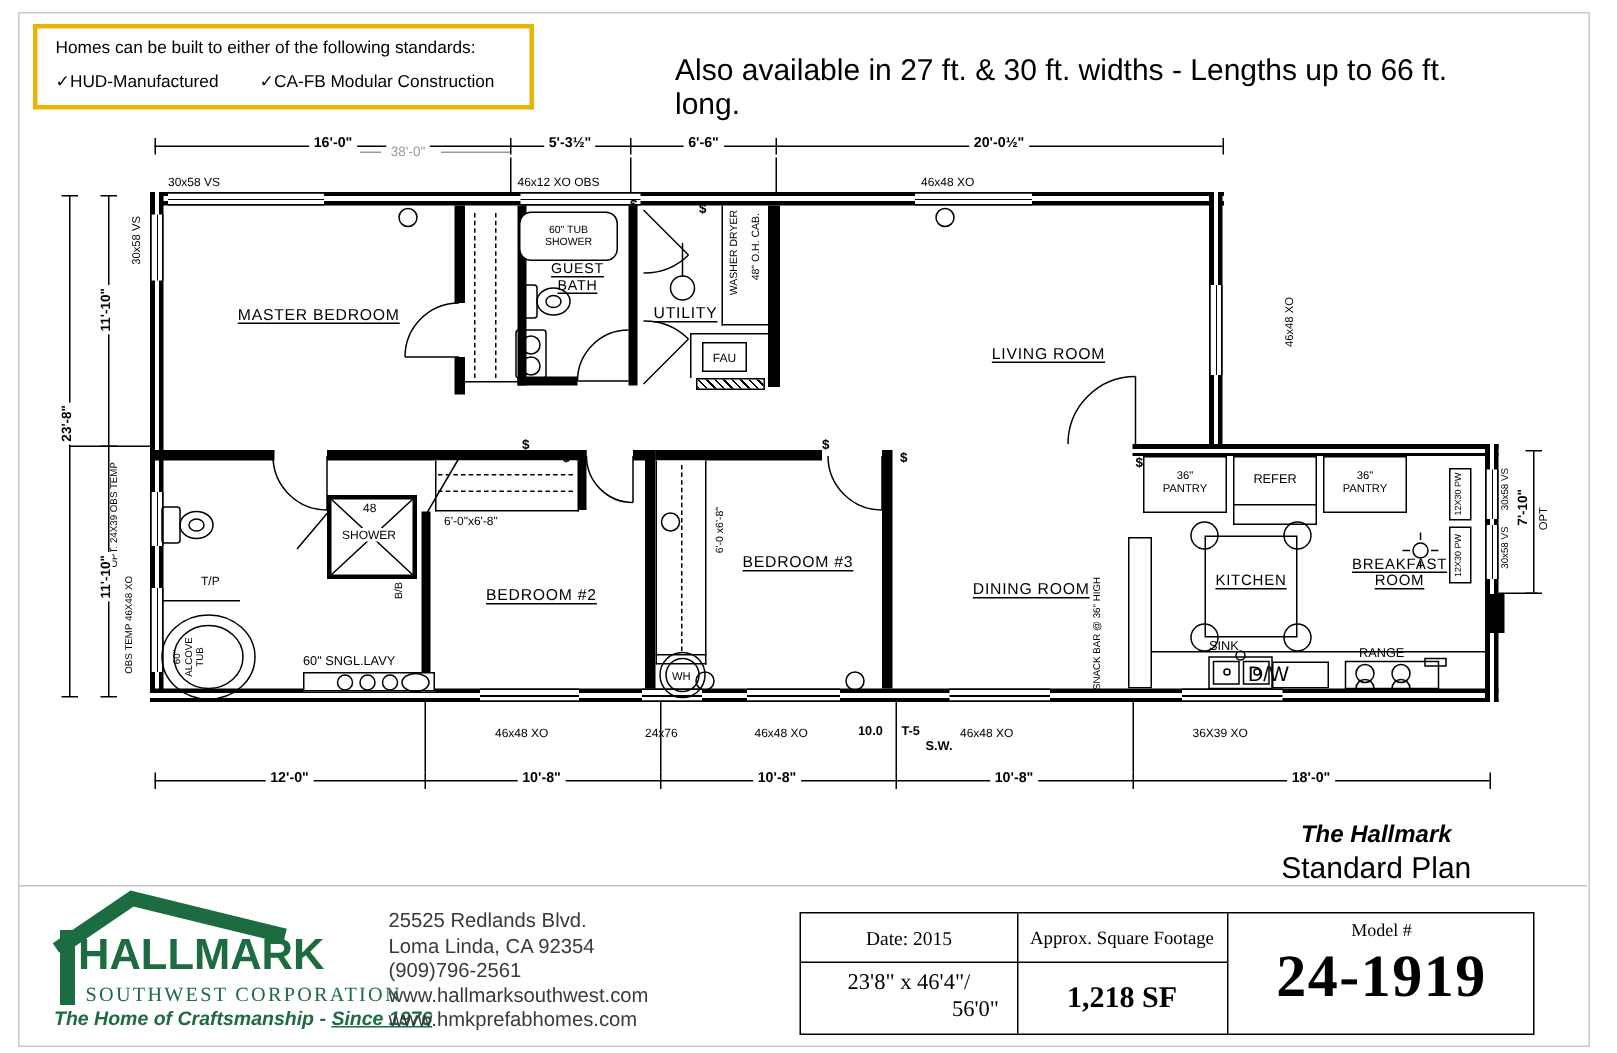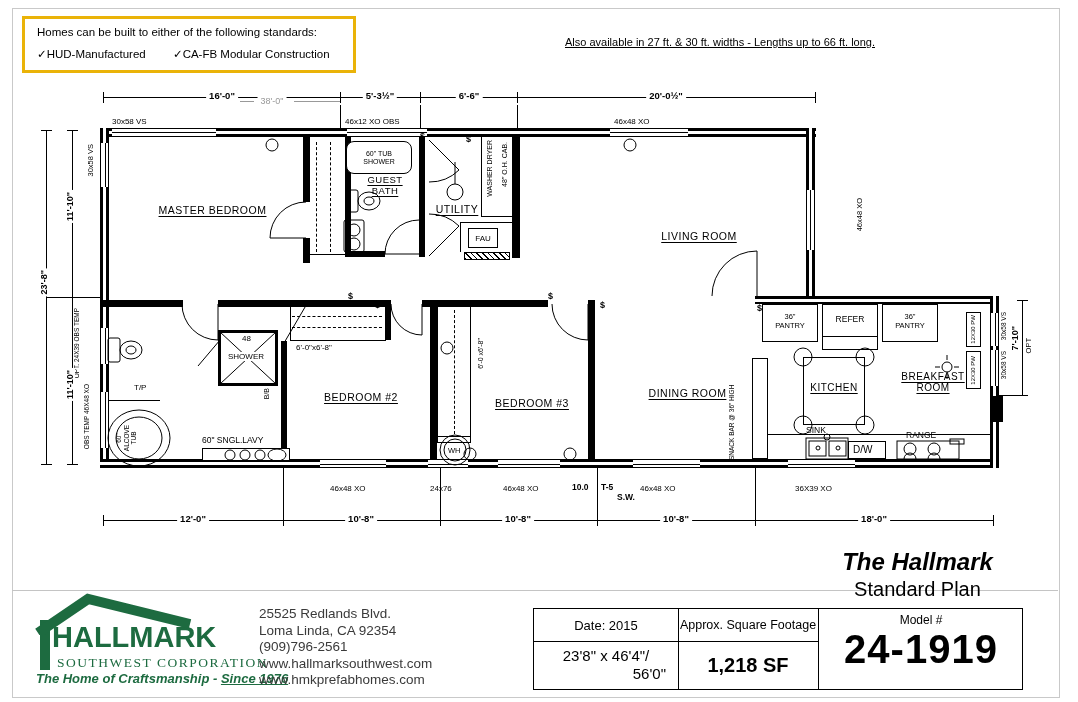--- a/index.html
+++ b/index.html
@@ -34,21 +34,21 @@
 
 <div class="page">
 
   <div class="abs" style="left:12px;top:8px;width:1046px;height:688px;border:1px solid #c9c9c9;"></div>
 
   <div class="stdbox">
     <div class="abs" style="left:12px;top:7px;">Homes can be built to either of the following standards:</div>
     <div class="abs" style="left:12px;top:28px;">✓HUD-Manufactured</div>
     <div class="abs" style="left:148px;top:28px;">✓CA-FB Modular Construction</div>
   </div>
-  <div class="abs" style="left:450px;top:36px;width:540px;text-align:center;font-size:11px;text-decoration:underline;">Also available in 27 ft. &amp; 30 ft. widths - Lengths up to 66 ft. long.</div>
+  <div class="abs" style="left:450px;top:36px;width:540px;text-align:left;font-size:20px;">Also available in 27 ft. &amp; 30 ft. widths - Lengths up to 66 ft. long.</div>
 
   <div class="ewh" style="left:100px;top:128px;width:716px;height:9px;"></div>
   <div class="ewv" style="left:100px;top:128px;width:9px;height:340px;"></div>
   <div class="ewh" style="left:100px;top:459px;width:899px;height:9px;"></div>
   <div class="ewv" style="left:806px;top:128px;width:9px;height:176px;"></div>
   <div class="ewh" style="left:755px;top:296px;width:244px;height:8px;"></div>
   <div class="ewv" style="left:990px;top:296px;width:9px;height:172px;"></div>
   <div class="iw" style="left:990px;top:396px;width:13px;height:26px;"></div>
 
   <div class="iw" style="left:303px;top:137px;width:7px;height:65px;"></div>
@@ -195,30 +195,30 @@
     <div style="font-size:8.5px;margin-top:9px;">REFER</div>
     </div>
   <div class="tl" style="left:822px;top:336px;width:56px;height:1px;"></div>
   <div class="box" style="left:882px;top:304px;width:56px;height:38px;text-align:center;">
     <div style="font-size:7.5px;margin-top:7px;">36"</div>
     <div style="font-size:7.5px;">PANTRY</div>
     </div>
   <div class="box" style="left:803px;top:357px;width:62px;height:68px;"></div>
   <div class="tl" style="left:768px;top:434px;width:222px;height:1px;"></div>
   <div class="box" style="left:848px;top:441px;width:38px;height:18px;"></div>
-  <div class="lb" style="left:853px;top:445px;font-size:10px;z-index:3;">D/W</div>
+  <div class="lb" style="left:809px;top:445px;font-size:14px;z-index:3;padding-left:23px;">D/W</div>
   <div class="lb" style="left:806px;top:426px;font-size:8.5px;">SINK</div>
   <div class="lb" style="left:906px;top:431px;font-size:8.5px;">RANGE</div>
 
   <div class="room" style="left:155px;top:204px;width:115px;">MASTER BEDROOM</div>
   <div class="room" style="left:362px;top:174px;width:46px;font-size:9.5px;z-index:4;">GUEST BATH</div>
   <div class="room" style="left:430px;top:203px;width:54px;">UTILITY</div>
   <div class="room" style="left:644px;top:230px;width:110px;">LIVING ROOM</div>
   <div class="room" style="left:318px;top:391px;width:86px;">BEDROOM #2</div>
-  <div class="room" style="left:488px;top:369px;width:88px;margin-top:28px;">BEDROOM #3</div>
+  <div class="room" style="left:488px;top:369px;width:88px;">BEDROOM #3</div>
   <div class="room" style="left:630px;top:387px;width:115px;">DINING ROOM</div>
   <div class="room" style="left:806px;top:382px;width:56px;font-size:10px;">KITCHEN</div>
   <div class="room" style="left:896px;top:371px;width:74px;font-size:10px;">BREAKFAST ROOM</div>
 
   <div class="lbv" style="left:485px;top:140px;font-size:7px;">WASHER DRYER</div>
   <div class="lbv" style="left:500px;top:142px;font-size:7px;">48" O.H. CAB.</div>
   <div class="lb" style="left:134px;top:383px;">T/P</div>
   <div class="lbv" style="left:262px;top:388px;font-size:7px;">B/B</div>
   <div class="abs" style="left:116px;top:413px;width:48px;height:50px;transform:rotate(-90deg);text-align:center;z-index:3;">
     <div style="font-size:6.5px;line-height:7.5px;">60"</div>
@@ -340,25 +340,25 @@
 
   <div class="abs" style="left:259px;top:606px;font-size:13.5px;line-height:16.5px;color:#3a3a3a;">
     <div>25525 Redlands Blvd.</div>
     <div>Loma Linda, CA 92354</div>
     <div>(909)796-2561</div>
     <div>www.hallmarksouthwest.com</div>
     <div>www.hmkprefabhomes.com</div>
   </div>
 
   <div class="abs" style="left:810px;top:548px;width:215px;text-align:center;">
-    <div style="font-weight:bold;font-style:italic;font-size:24px;">The Hallmark</div>
+    <div style="font-weight:bold;font-style:italic;font-size:16px;">The Hallmark</div>
     <div style="font-size:20px;margin-top:2px;">Standard Plan</div>
   </div>
 
-  <div class="abs" style="left:533px;top:608px;width:490px;height:82px;border:1px solid #000;box-sizing:border-box;">
+  <div class="abs" style="left:533px;top:608px;width:490px;height:82px;border:1px solid #000;box-sizing:border-box;font-family:Liberation Serif, serif;">
     <div class="tbl-line" style="left:144px;top:0;width:1px;height:80px;"></div>
     <div class="tbl-line" style="left:284px;top:0;width:1px;height:80px;"></div>
     <div class="tbl-line" style="left:0;top:32px;width:284px;height:1px;"></div>
     <div class="abs" style="left:0;top:9px;width:144px;text-align:center;font-size:13px;">Date: 2015</div>
     <div class="abs" style="left:144px;top:9px;width:140px;text-align:center;font-size:12.5px;">Approx. Square Footage</div>
     <div class="abs" style="left:284px;top:4px;width:206px;text-align:center;font-size:12px;">Model #</div>
     <div class="abs" style="left:284px;top:18px;width:206px;text-align:center;font-weight:bold;font-size:40px;letter-spacing:1px;">24-1919</div>
     <div class="abs" style="left:0;top:38px;width:144px;text-align:center;font-size:15px;">23'8" x 46'4"/</div>
     <div class="abs" style="left:0;top:56px;width:132px;text-align:right;font-size:15px;">56'0"</div>
     <div class="abs" style="left:144px;top:45px;width:140px;text-align:center;font-weight:bold;font-size:20px;">1,218 SF</div>

